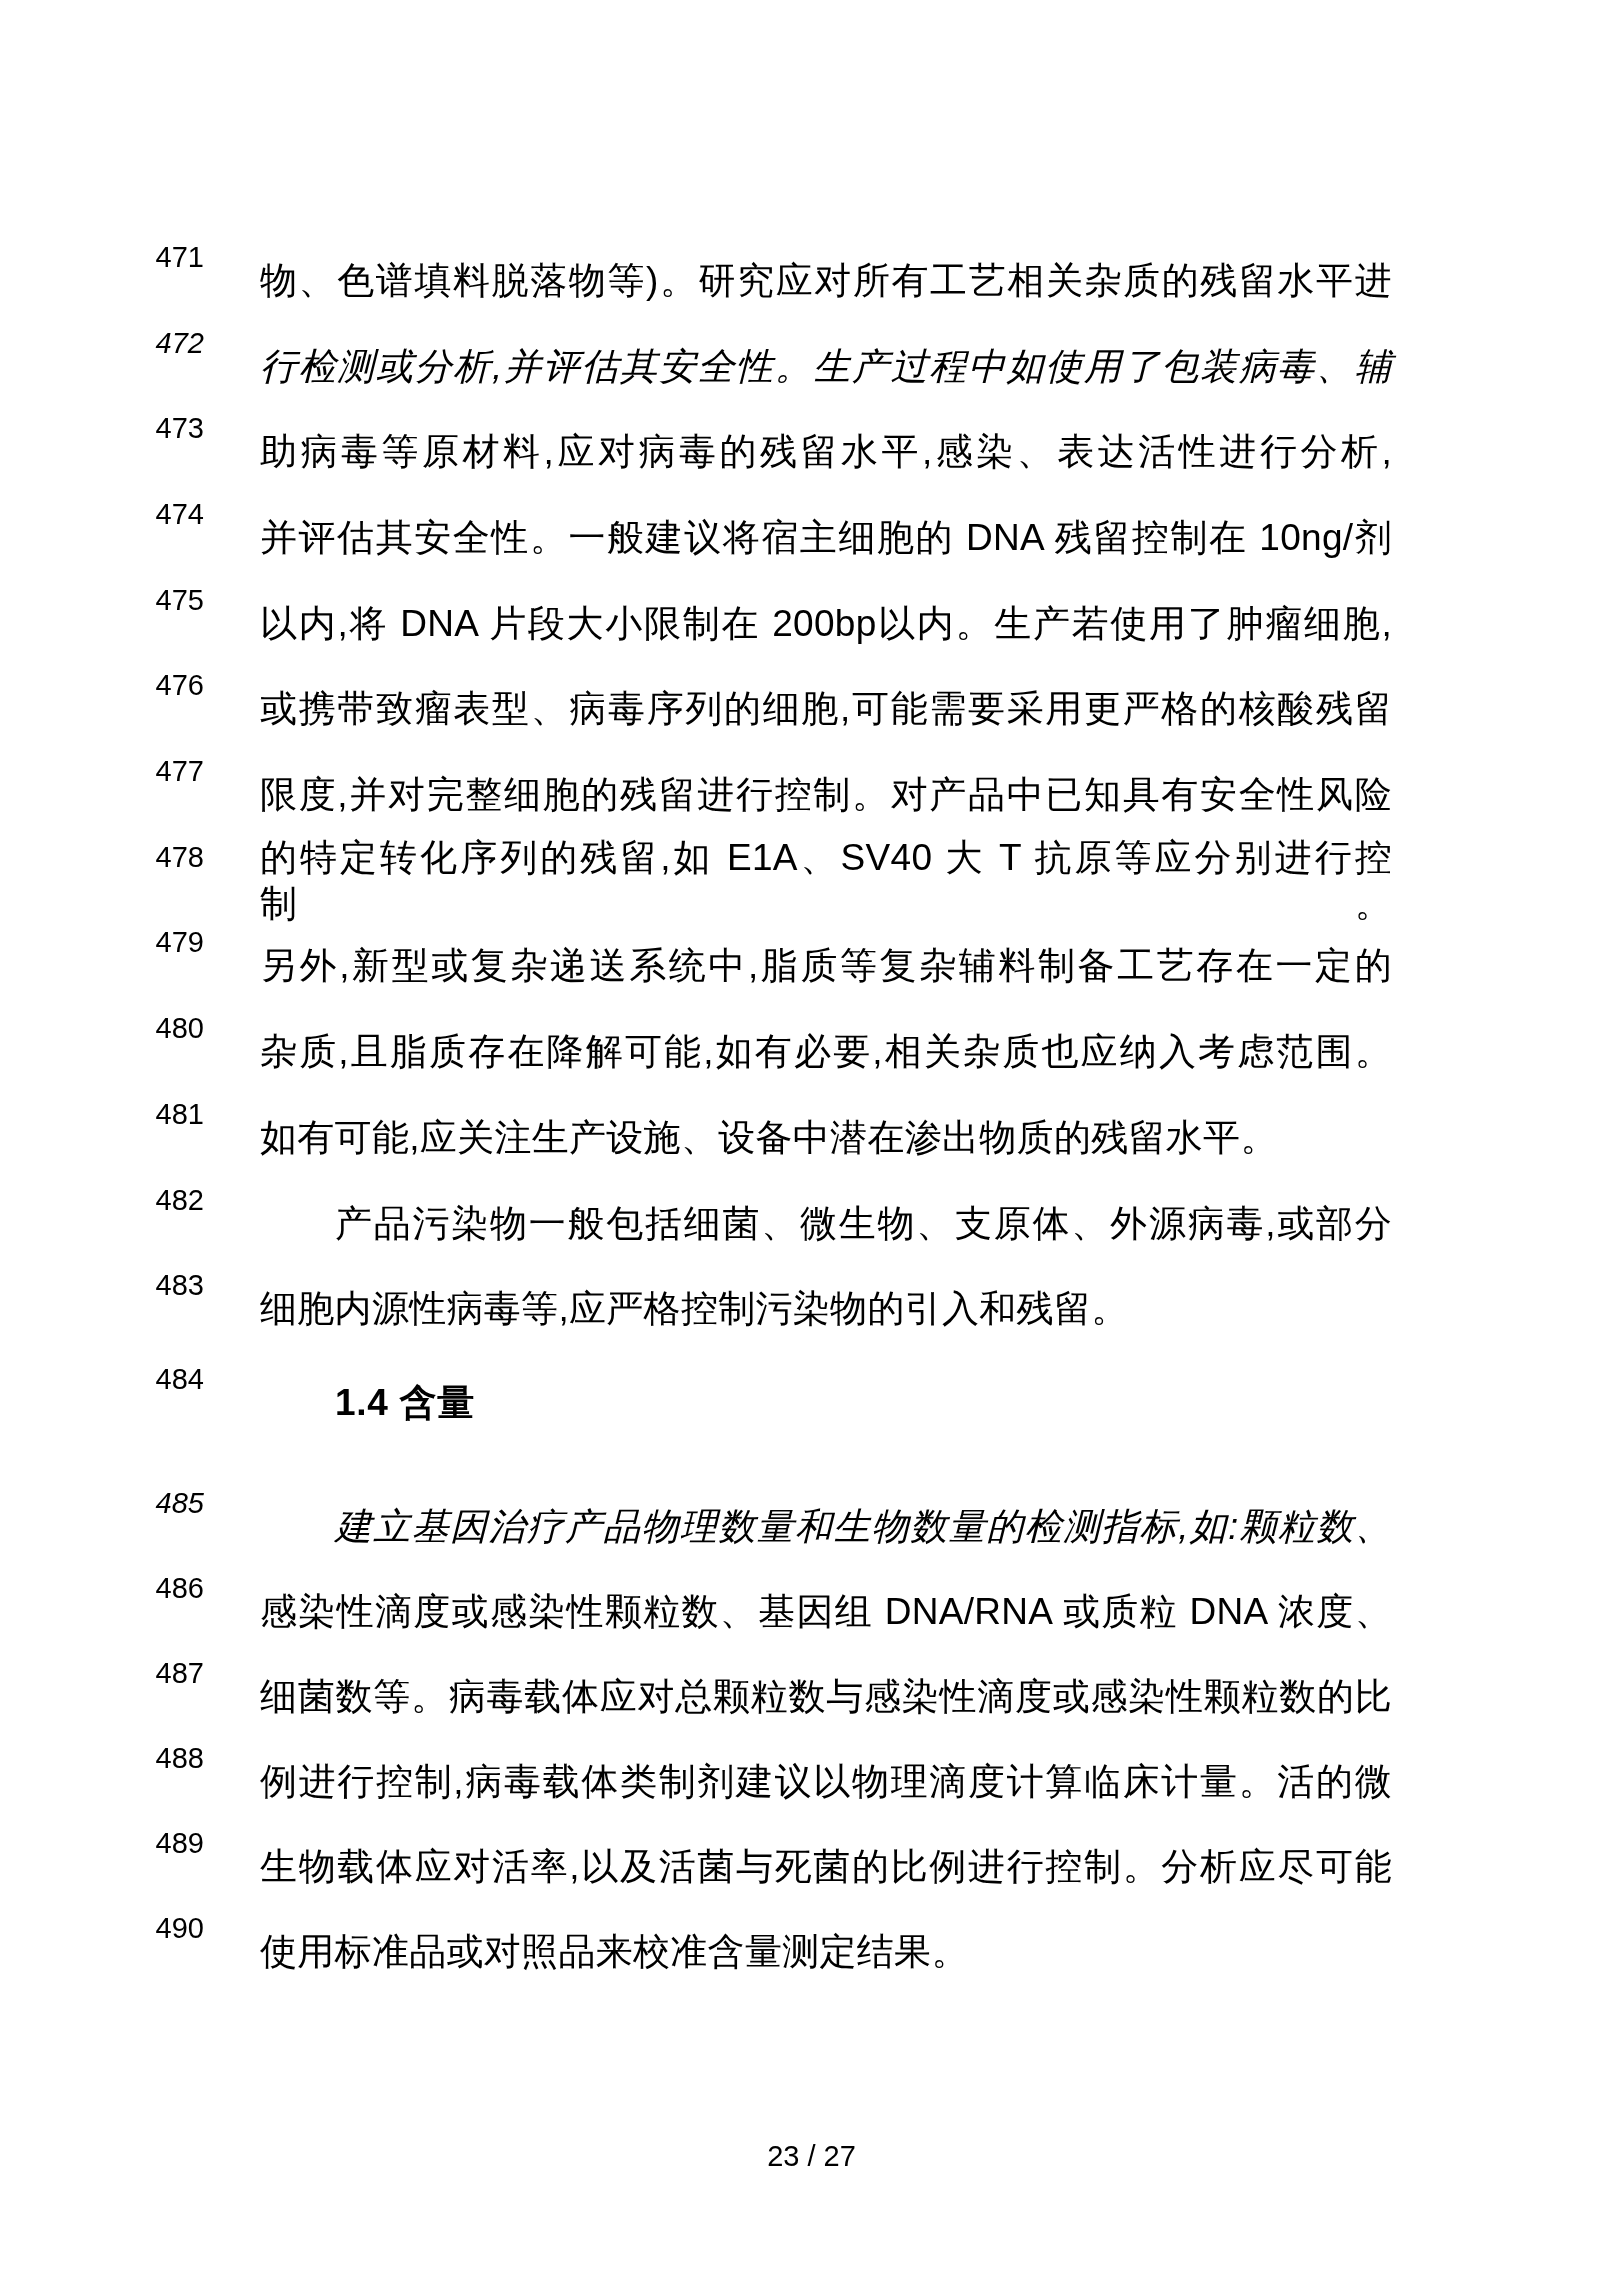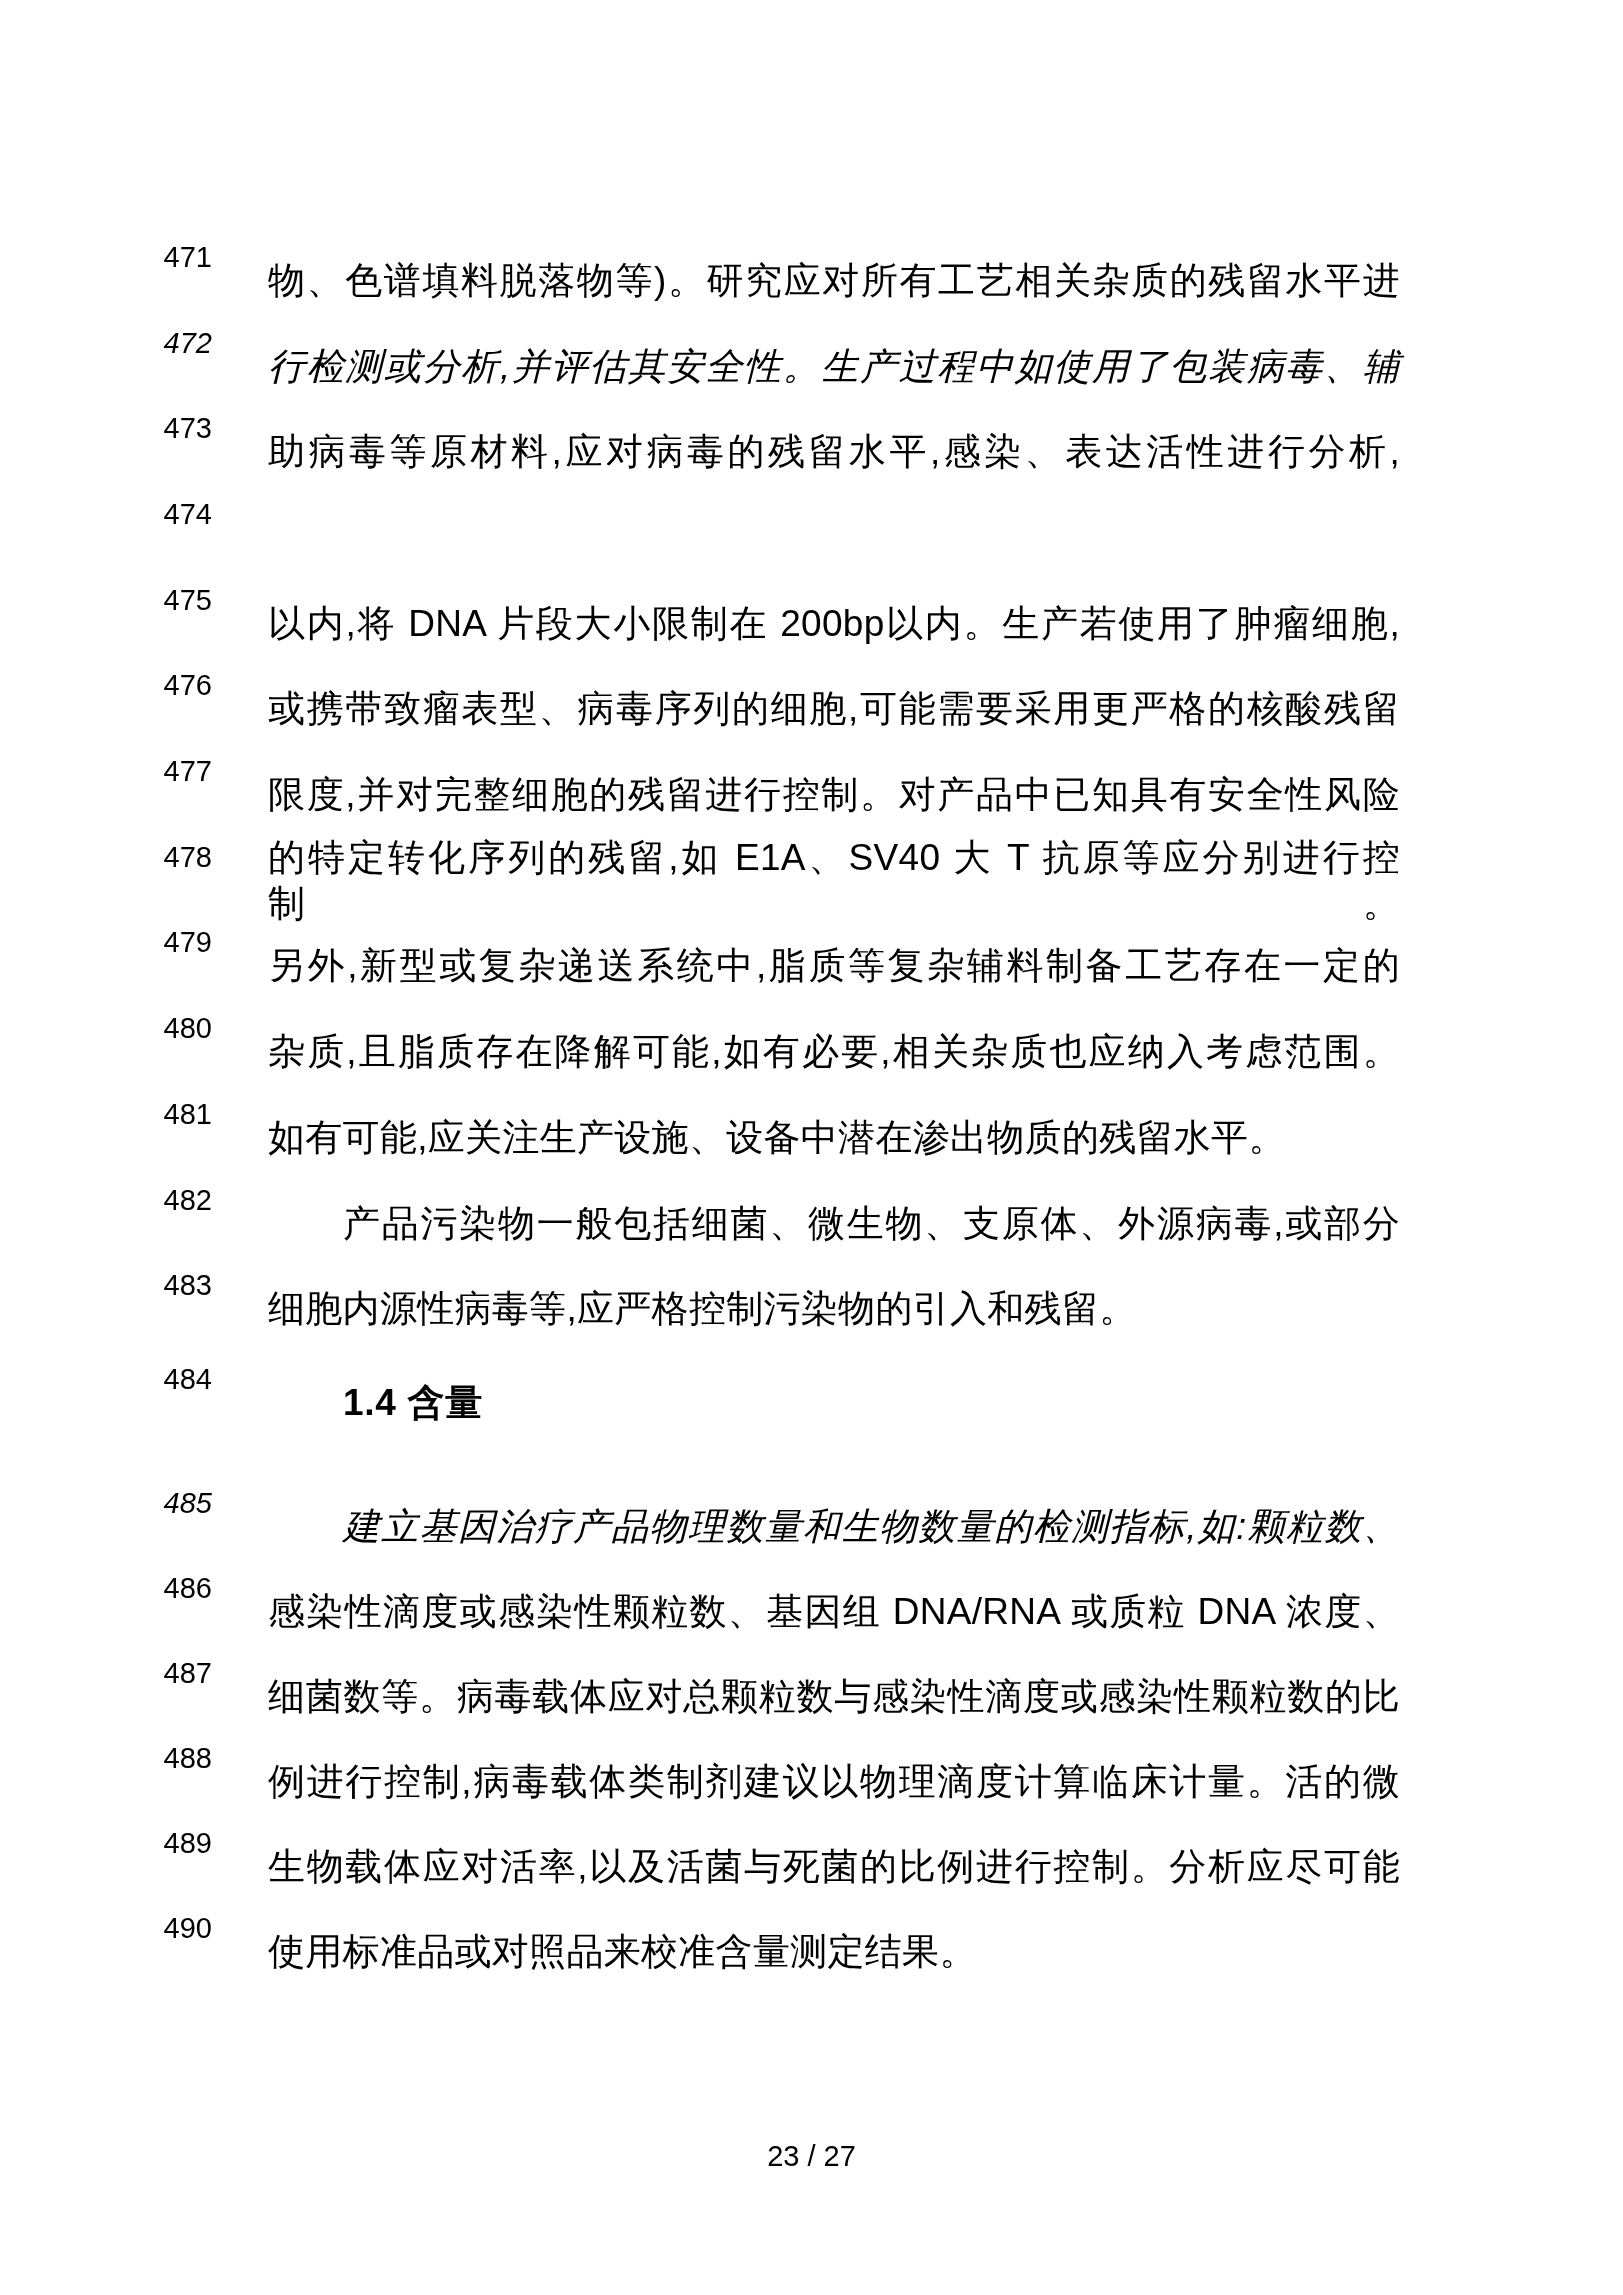--- a/index.html
+++ b/index.html
@@ -11,21 +11,21 @@
     position: relative;
     width: 1623px;
     height: 2295px;
     background: #ffffff;
     color: #000000;
     font-family: "Liberation Sans", "DejaVu Sans", sans-serif;
     overflow: hidden;
   }
   .row {
     position: absolute;
-    left: 16px;
+    left: 8px;
     width: 1440px;
     height: 85px;
   }
   .num {
     position: absolute;
     left: 39px;
     top: 50%;
     transform: translateY(-50%);
     width: 157px;
     text-align: right;
@@ -84,20 +84,21 @@
       <div class="row justify" style="top: 300px; font-style: italic;">
         <span class="num">472</span>
         <span class="text">行检测或分析,并评估其安全性。生产过程中如使用了包装病毒、辅</span>
       </div>
       <div class="row justify" style="top: 385px;">
         <span class="num">473</span>
         <span class="text">助病毒等原材料,应对病毒的残留水平,感染、表达活性进行分析,</span>
       </div>
       <div class="row justify" style="top: 471px;">
         <span class="num">474</span>
+        <span class="text">并评估其安全性。一般建议将宿主细胞的 DNA 残留控制在 10ng/剂</span>
       </div>
       <div class="row justify" style="top: 557px; padding-left: 39px;">
         <span class="num">475</span>
         <span class="text">以内,将 DNA 片段大小限制在 200bp以内。生产若使用了肿瘤细胞,</span>
       </div>
       <div class="row justify" style="top: 642px;">
         <span class="num">476</span>
         <span class="text">或携带致瘤表型、病毒序列的细胞,可能需要采用更严格的核酸残留</span>
       </div>
       <div class="row justify" style="top: 728px;">

